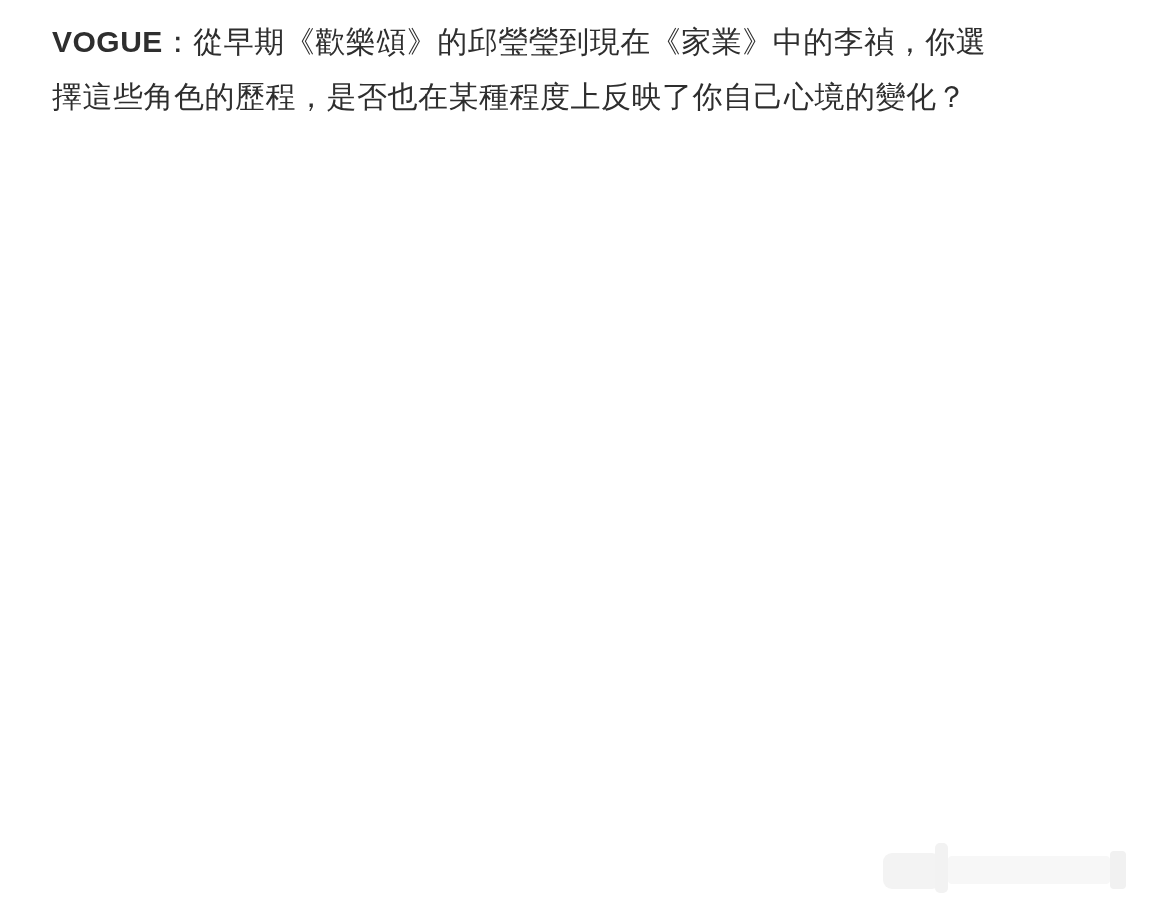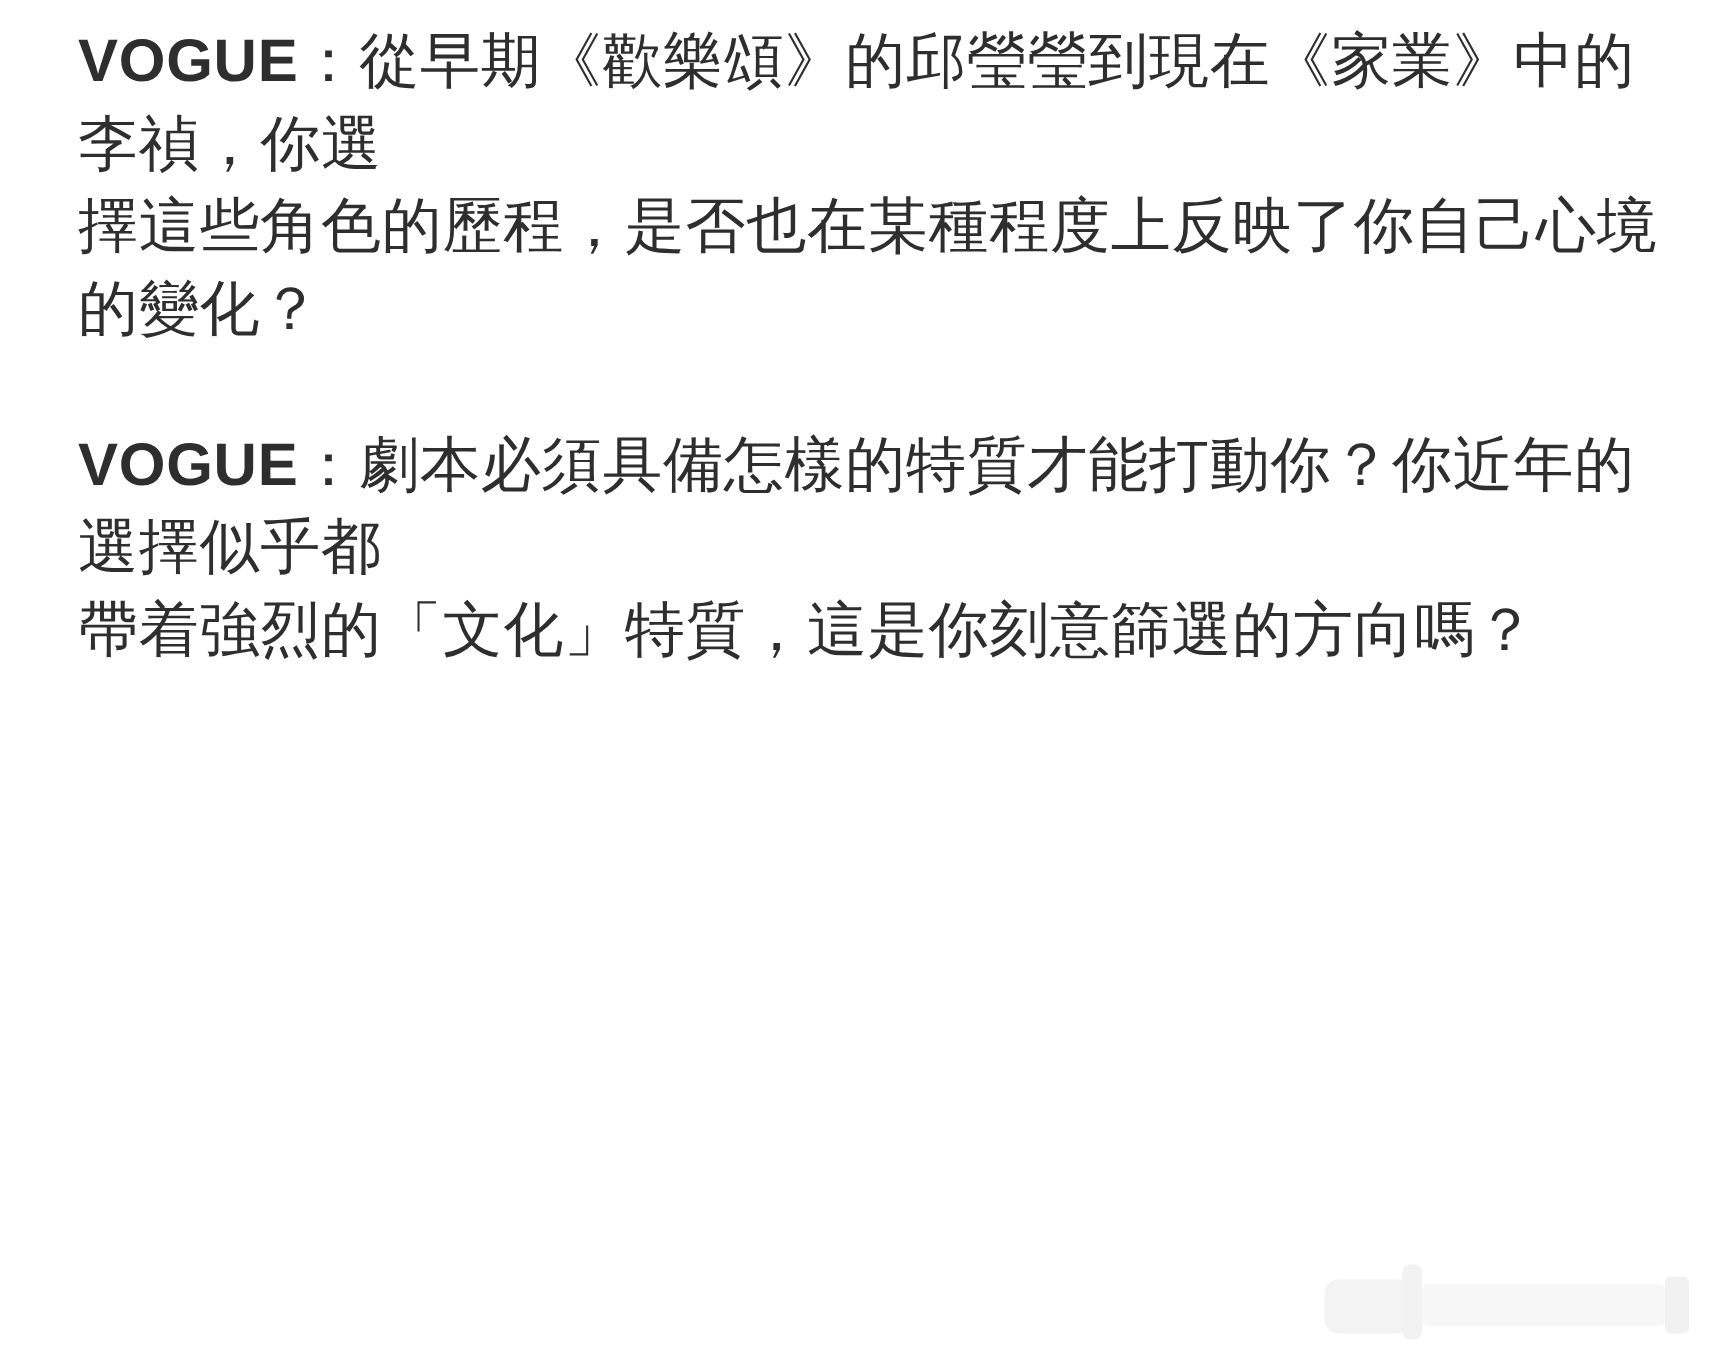--- a/index.html
+++ b/index.html
@@ -13,21 +13,21 @@
     overflow: hidden;
     position: relative;
     font-family: "Liberation Sans", sans-serif;
     color: #2e2e2e;
   }
   .doc {
     padding: 14px 36px 0 52px;
   }
   .para {
     margin: 0 0 49px 0;
-    font-size: 40px;
+    font-size: 30px;
     line-height: 55px;
     font-weight: 500;
     white-space: pre-line;
     letter-spacing: 0.5px;
   }
   .speaker {
     font-weight: 700;
     letter-spacing: 0.5px;
   }
   
@@ -75,22 +75,20 @@
     background: #f1f1f1;
     border-radius: 4px;
   }
 </style>
 </head>
 <body>
 
 <div class="doc">
   <p class="para"><span class="speaker">VOGUE</span><span>：從早期《歡樂頌》的邱瑩瑩到現在《家業》中的李禎，你選
 擇這些角色的歷程，是否也在某種程度上反映了你自己心境的變化？</span></p>
-  <p class="para"><span class="speaker">VOGUE</span><span>：劇本必須具備怎樣的特質才能打動你？你近年的選擇似乎都
-帶着強烈的「文化」特質，這是你刻意篩選的方向嗎？</span></p>
 </div>
 
 <div class="wm">
   <div class="wm-blob"></div>
   <div class="wm-stem"></div>
   <div class="wm-bar"></div>
   <div class="wm-cap"></div>
 </div>
 
 </body></html>

